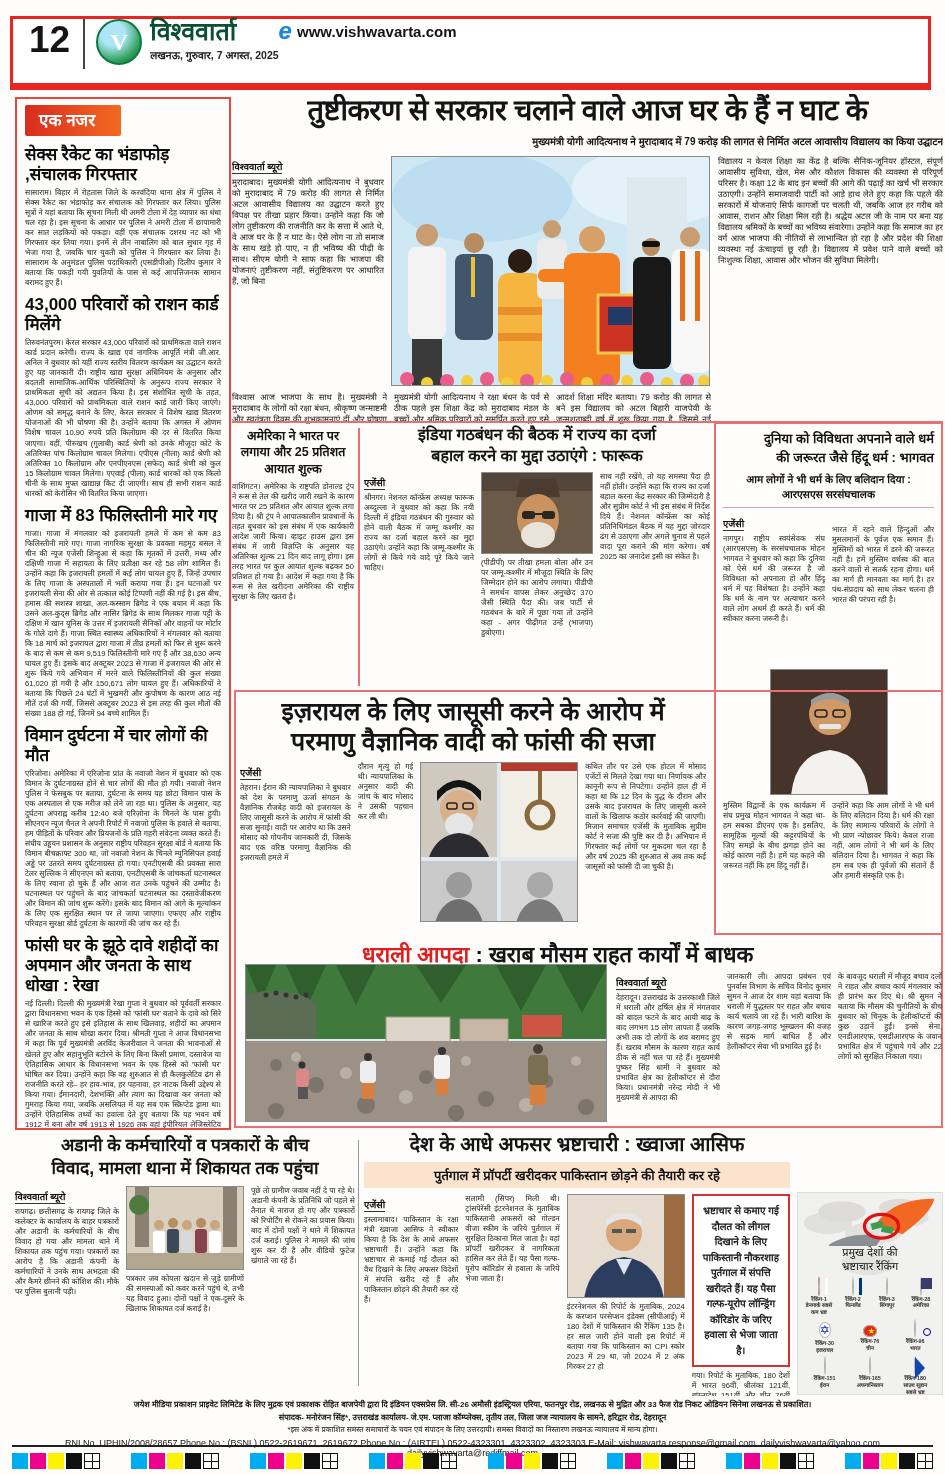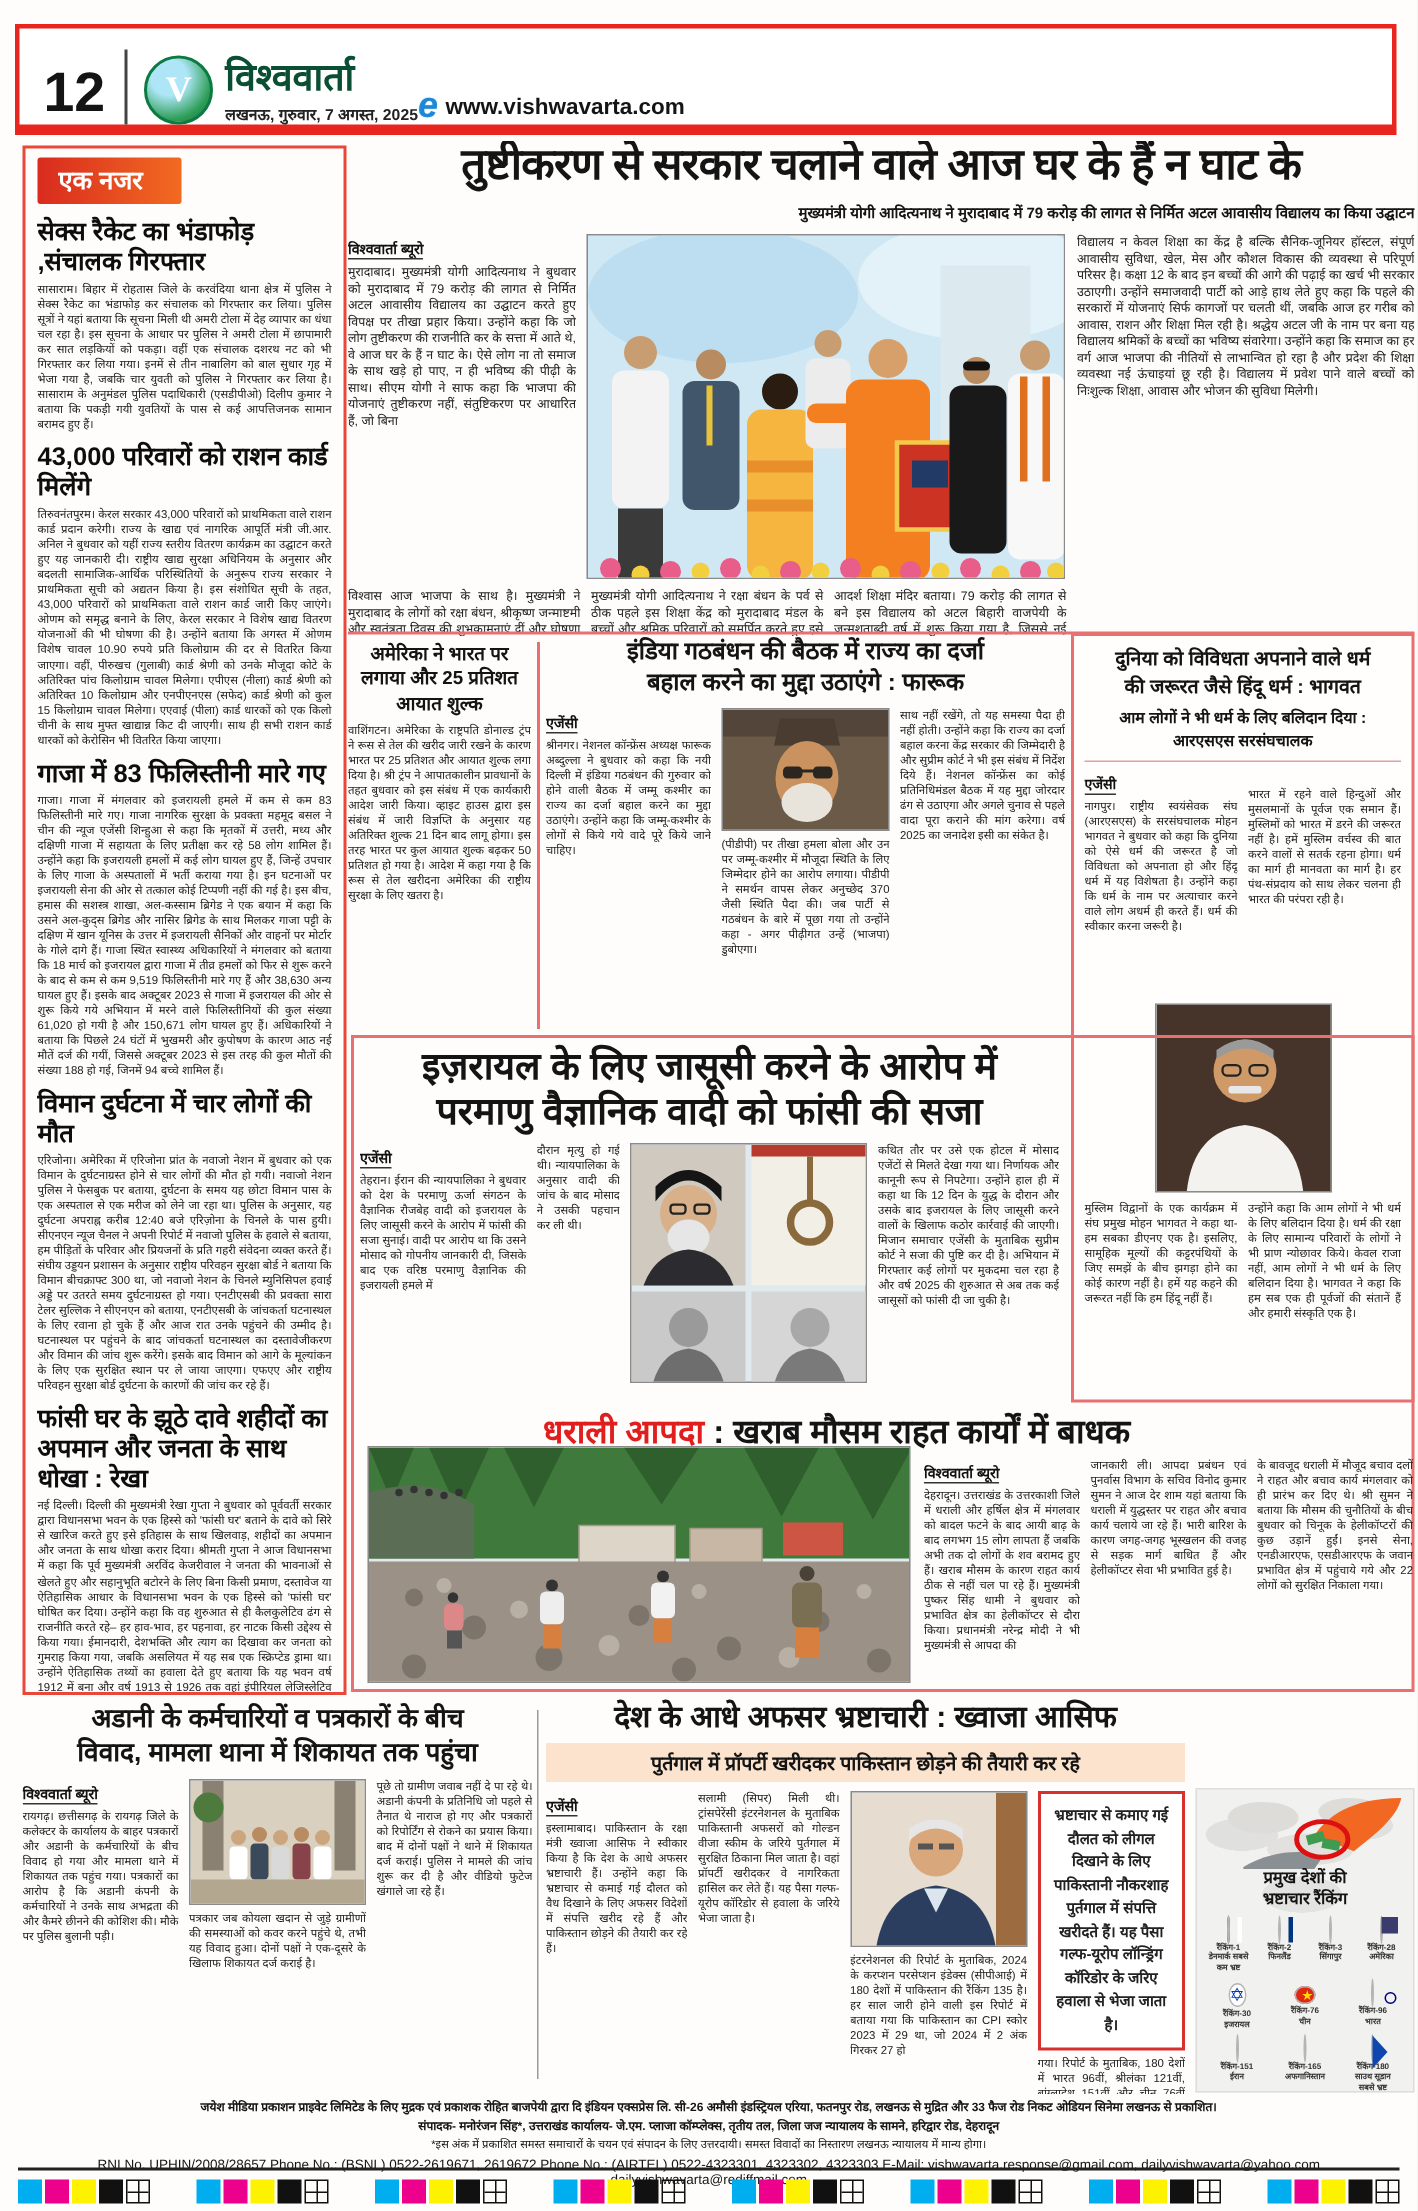--- a/index.html
+++ b/index.html
@@ -1,21 +1,21 @@
 <!DOCTYPE html>
 <html><head>
 <meta charset="utf-8">
 <style>
   * { margin:0; padding:0; box-sizing:border-box; }
   body { background:#d9d9d9; font-family:"Liberation Sans","DejaVu Sans",sans-serif; }
   .page { position:relative; width:945px; height:1474px; margin:0 auto; background:#fefdfb; overflow:hidden; color:#141414; }
   .abs { position:absolute; }
 
   
-  .masthead { display:flex; align-items:flex-end; border:3px solid #e8251f; border-bottom-width:7px; background:#fff; }
+  .masthead { display:flex; align-items:flex-start; border:3px solid #e8251f; border-bottom-width:7px; background:#fff; }
   .pagenum { font-size:37px; font-weight:bold; padding:0 13px 0 16px; }
   .mast-div { width:2px; height:50px; background:#444; margin-right:11px; }
   .logo { width:46px; height:46px; border-radius:50%; background:radial-gradient(circle at 35% 30%, #aee6f7 0 30%, #2e9e57 70%, #156b39); border:2px solid #0c7a43; position:relative; margin-right:8px; flex:none; }
   .logo span { position:absolute; inset:0; display:flex; align-items:center; justify-content:center; color:#fff; font-weight:bold; font-size:24px; font-family:"Liberation Serif","DejaVu Serif",serif; }
   .brand { font-size:25px; font-weight:bold; color:#0a4f33; line-height:1; font-family:"Liberation Serif","DejaVu Serif",serif; }
   .dateline { font-size:10.5px; font-weight:bold; color:#222; margin-top:4px; }
   .mast-center { flex:1; text-align:center; font-size:33px; font-weight:bold; color:#0d0d0d; }
   .mast-site { display:flex; align-items:center; gap:5px; padding-right:16px; font-weight:bold; font-size:15px; }
   .ie { color:#1e88d8; font-size:24px; font-weight:bold; font-style:italic; line-height:1; text-shadow:0 0 1px #9cd; }
 
@@ -29,34 +29,34 @@
   
   .lead-h { font-size:29px; font-weight:bold; text-align:center; white-space:nowrap; letter-spacing:-0.5px; line-height:1.15; }
   .lead-sub { font-size:10px; font-weight:bold; text-align:right; white-space:nowrap; margin-top:7px; }
   .row { display:flex; gap:7px; }
   .photo { border:1px solid #8a8a8a; background:#dfe9ee; overflow:hidden; flex:none; }
   .col { overflow:hidden; }
 
   .midhead { font-size:12.5px; font-weight:bold; text-align:center; line-height:1.3; }
   .fhead { font-size:16px; font-weight:bold; text-align:center; line-height:1.32; white-space:nowrap; }
   .redbox { border:2px solid #e87070; background:#fffefd; }
-  .bhead { font-size:13px; font-weight:bold; text-align:center; line-height:1.45; white-space:nowrap; }
+  .bhead { font-size:13px; font-weight:bold; text-align:right; line-height:1.45; white-space:nowrap; }
   .bsub { font-size:10.5px; font-weight:bold; text-align:center; line-height:1.5; white-space:nowrap; }
   .iranhead { font-size:25px; font-weight:bold; text-align:center; white-space:nowrap; line-height:1.2; }
   .dhead { font-size:22px; font-weight:bold; white-space:nowrap; }
   .dhead .red { color:#e01e1e; }
   .ahead { font-size:17.5px; font-weight:bold; text-align:center; white-space:nowrap; line-height:1.3; }
   .khead { font-size:20px; font-weight:bold; text-align:center; white-space:nowrap; }
   .kbanner { background:#fbe3cd; font-size:13px; font-weight:bold; text-align:center; padding:4px 0; margin-top:5px; }
   .quote { border:2px solid #d63030; padding:7px 6px; font-size:10px; font-weight:bold; text-align:center; line-height:1.55; color:#222; background:#fff; }
 
   
   .rank { background:#f1f1ef; border:1px solid #ddd; padding:3px 4px; overflow:hidden;
           background-image:radial-gradient(ellipse 40px 18px at 30px 30px,#e0e0de 60%,transparent 61%),radial-gradient(ellipse 34px 16px at 110px 24px,#e0e0de 60%,transparent 61%),radial-gradient(ellipse 44px 20px at 70px 70px,#e3e3e1 60%,transparent 61%); }
-  .rank-title { font-size:11px; font-weight:bold; text-align:center; line-height:1.25; }
+  .rank-title { font-size:11px; font-weight:normal; text-align:center; line-height:1.25; }
   .frow { display:flex; justify-content:space-around; margin-top:4px; }
   .fcell { text-align:center; width:32px; }
   .flabel { font-size:5.4px; line-height:1.25; font-weight:bold; color:#333; }
   .flag { width:22px; height:22px; border-radius:50%; border:1px solid #b5b5b5; margin:0 auto 1px; position:relative; overflow:hidden; }
   .f-dk { background:#c8102e; } .f-dk::before, .f-fi::before { content:""; position:absolute; left:6px; top:0; width:3px; height:100%; background:#fff; }
   .f-dk::after, .f-fi::after { content:""; position:absolute; top:9px; left:0; width:100%; height:3px; background:#fff; }
   .f-fi { background:#fff; } .f-fi::before, .f-fi::after { background:#003580; }
   .f-sg { background:linear-gradient(#ed2939 50%,#fff 50%); }
   .f-us { background:repeating-linear-gradient(#b22234 0 2.5px,#fff 2.5px 5px); }
   .f-us::before { content:""; position:absolute; left:0; top:0; width:11px; height:11px; background:#3c3b6e; }

